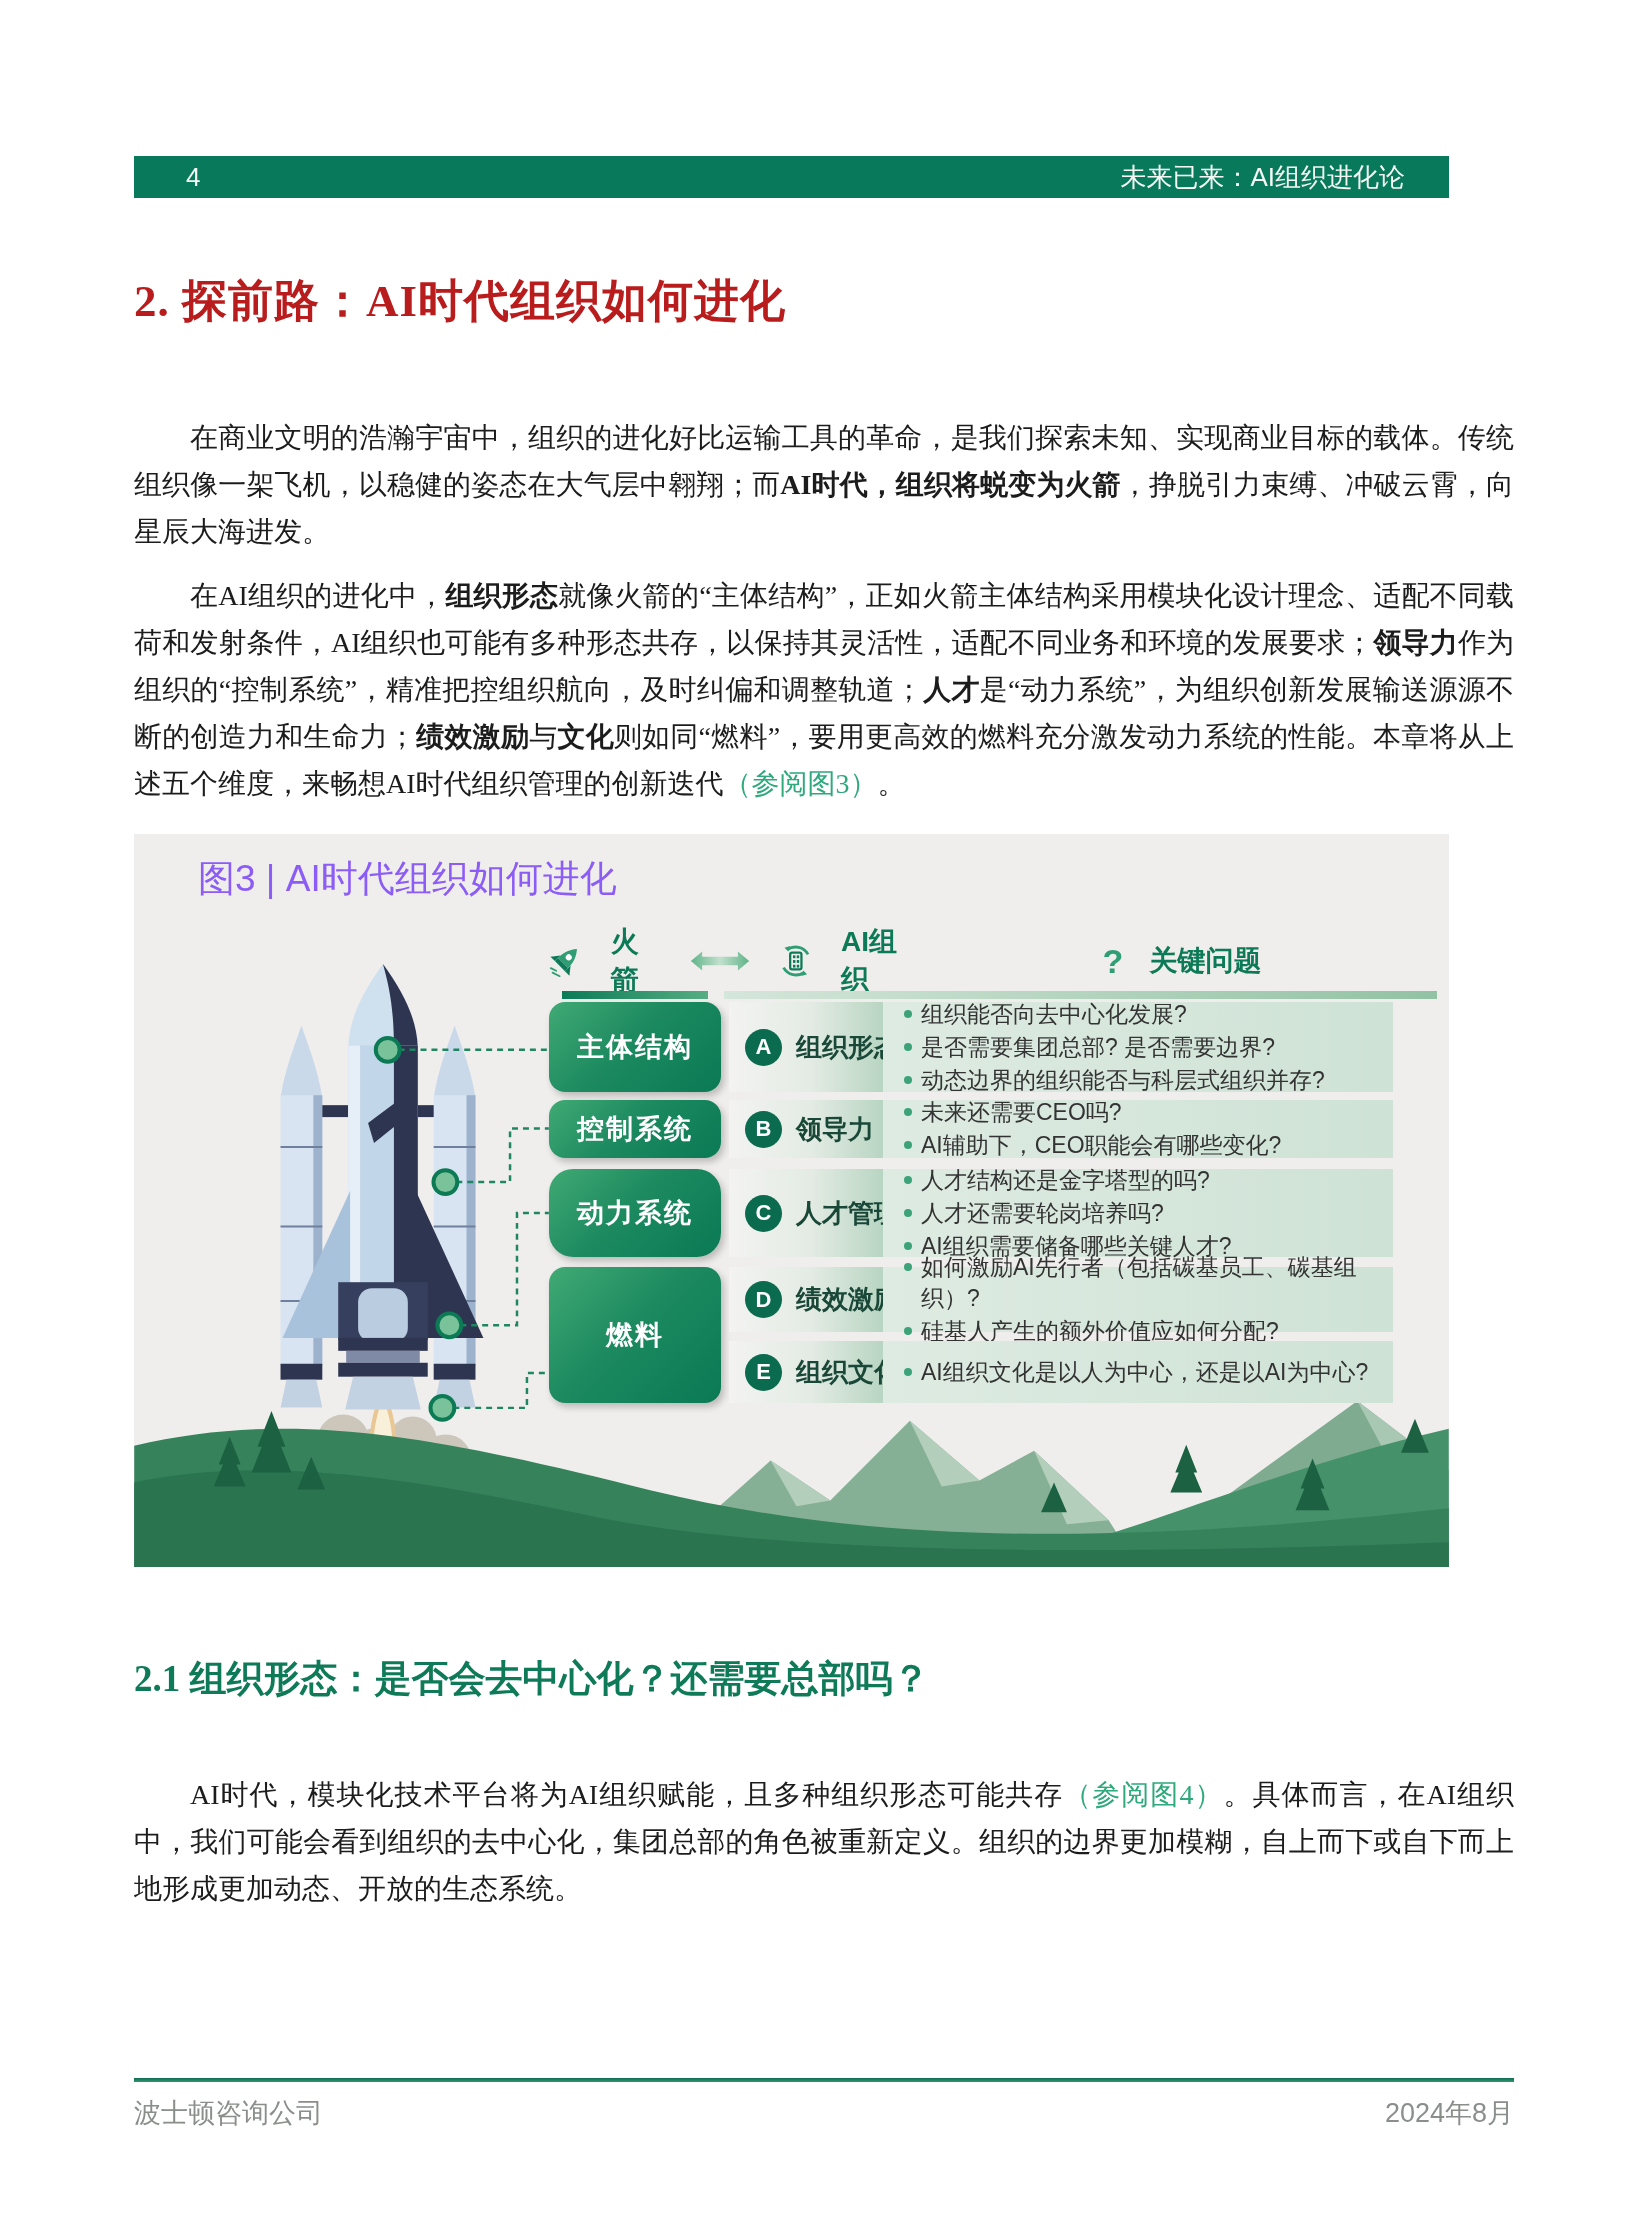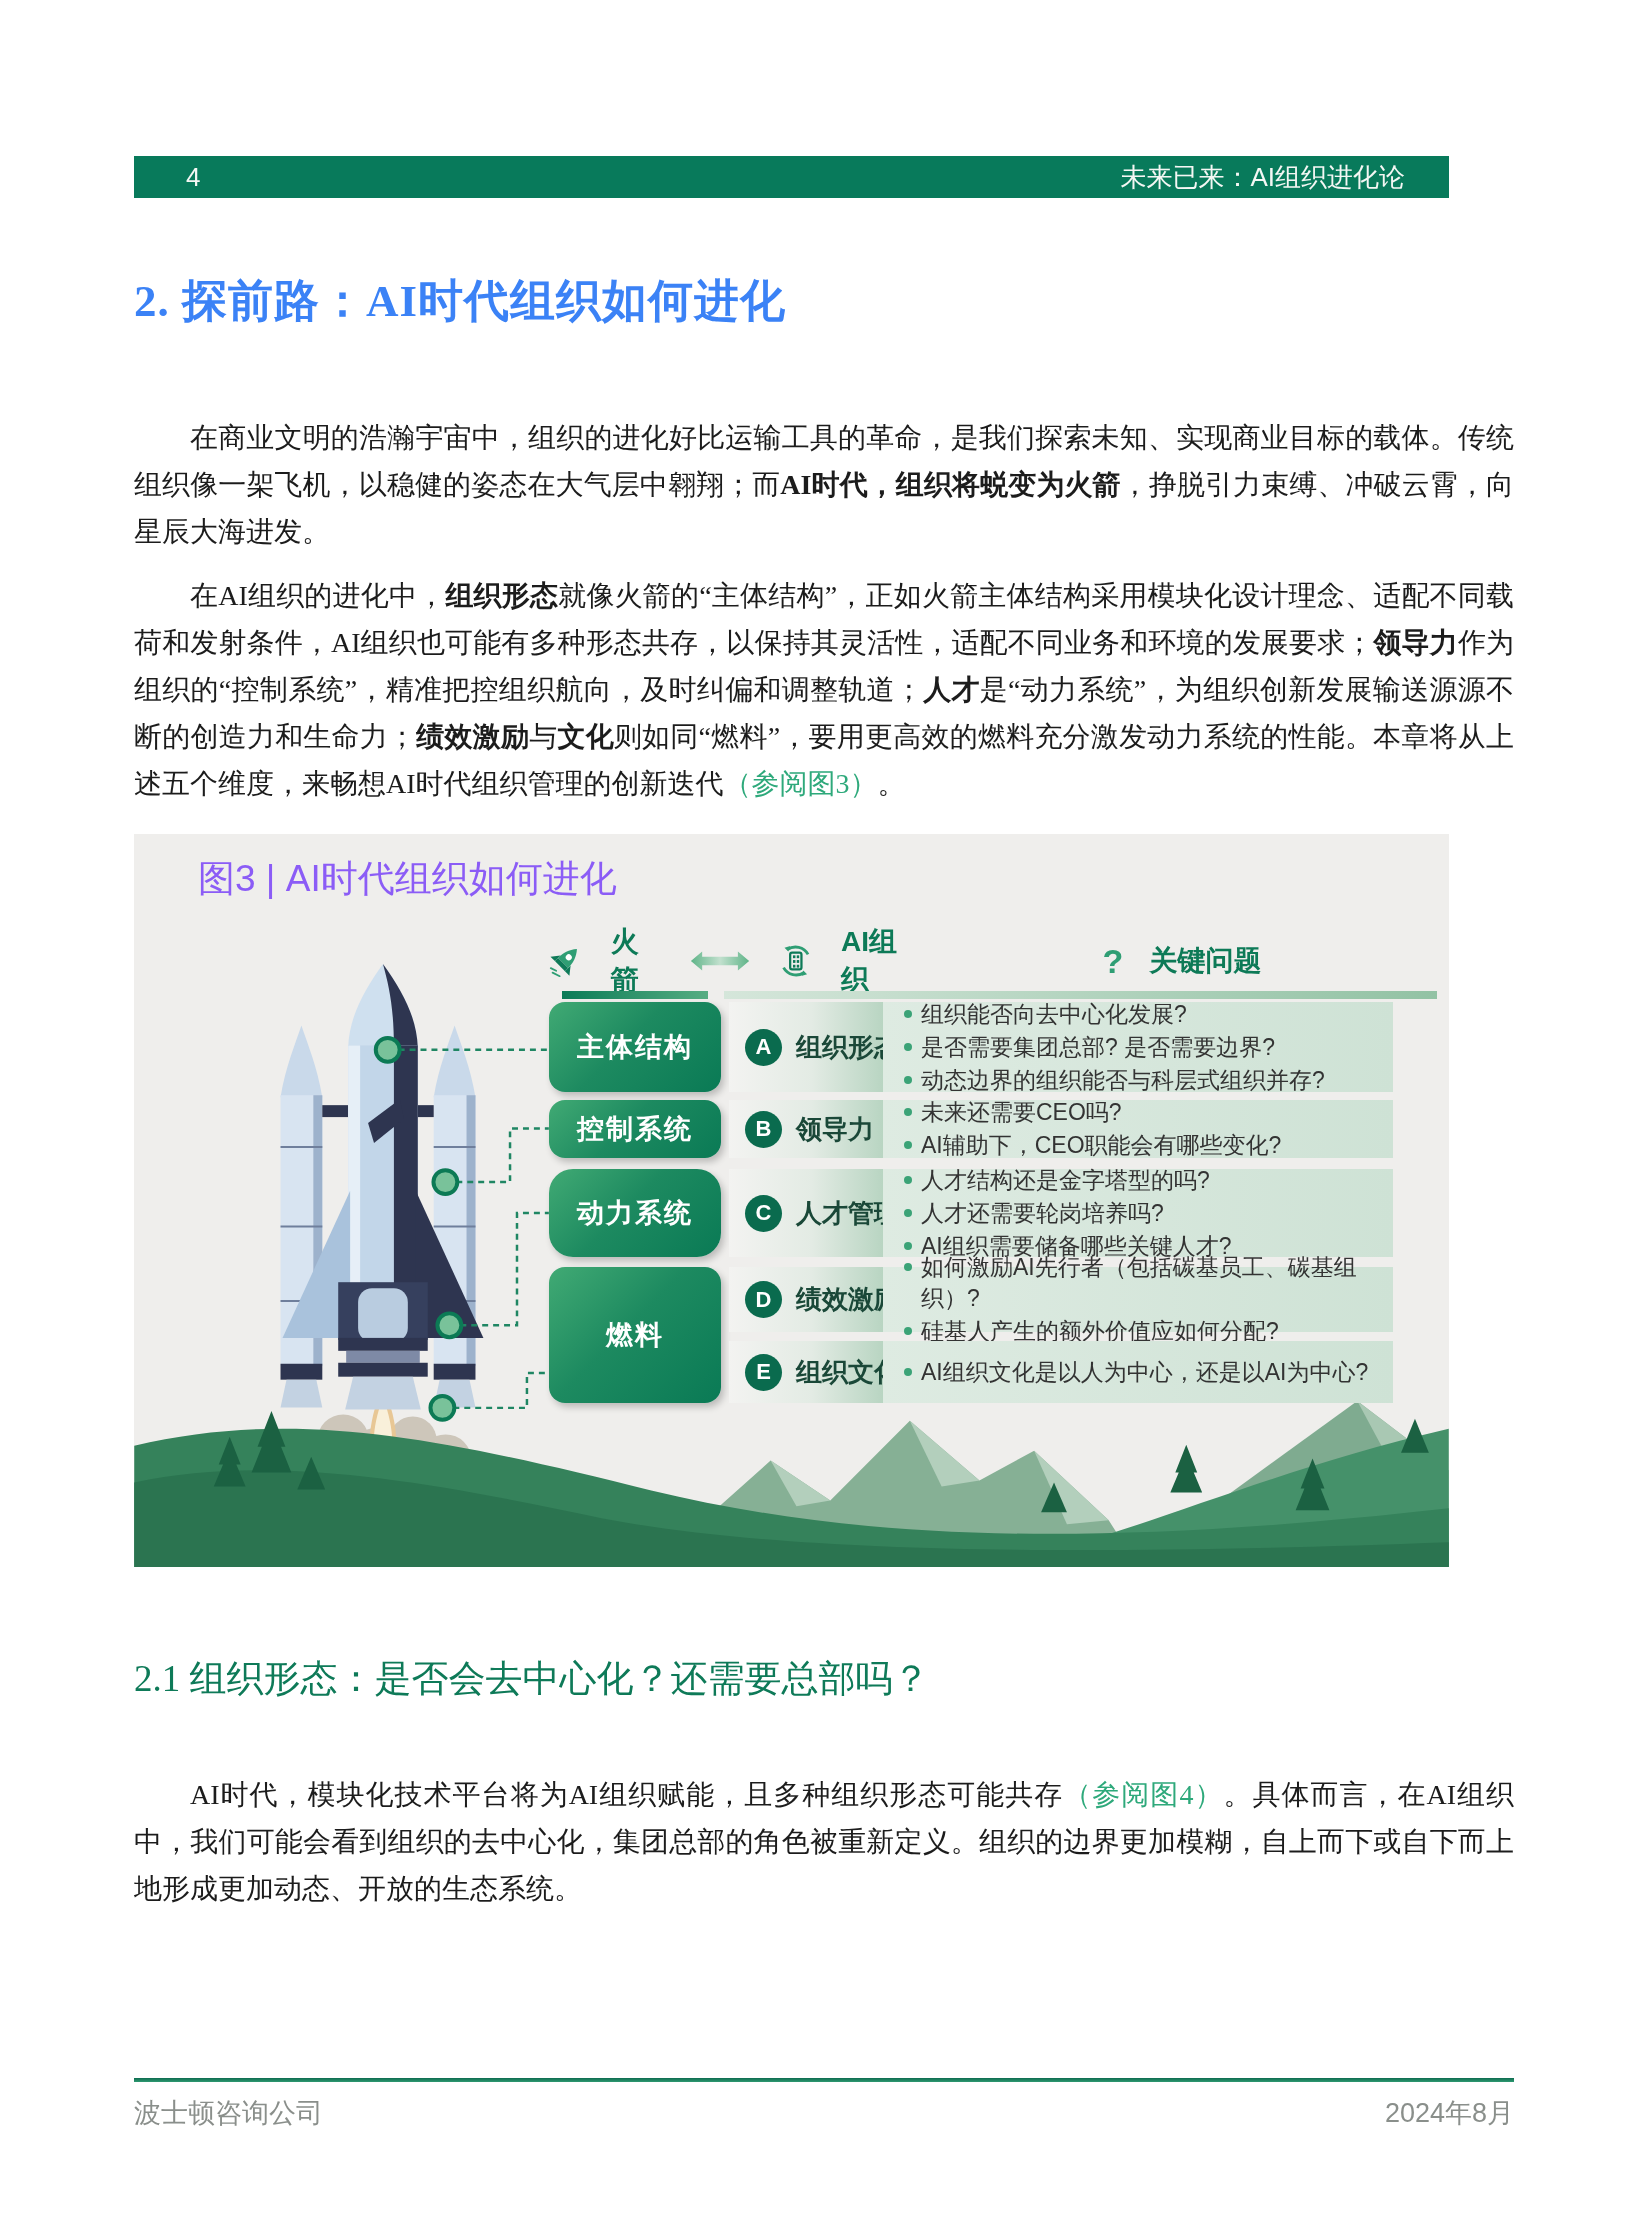--- a/index.html
+++ b/index.html
@@ -8,22 +8,22 @@
   .abs{position:absolute;}
 
   
   .header-bar{left:134px;top:156px;width:1315px;height:42px;background:#087A5B;
     display:flex;align-items:center;justify-content:space-between;
     padding:0 44px 0 52px;box-sizing:border-box;color:#F4F7F4;font-size:26px;}
 
   
   .serif{font-family:"Liberation Serif","DejaVu Serif",serif;}
   .h1{left:134px;top:271px;width:1380px;font-size:45px;font-weight:700;
-      color:#3b82f6;letter-spacing:1px;}
-  .h2{left:134px;top:1654px;width:1380px;font-size:37px;font-weight:400;
+      color:#b91c1c;letter-spacing:1px;}
+  .h2{left:134px;top:1654px;width:1380px;font-size:37px;font-weight:700;
       color:#0E7A58;}
   .para{width:1380px;left:134px;font-size:28px;line-height:47px;color:#1C1C1C;
         text-align:justify;text-indent:56px;}
   .para b{font-weight:700;}
   .g{color:#2EA97B;}
   #p1{top:386px;} #p2{top:544px;} #p3{top:1743px;}
 
   
   .figure{left:134px;top:834px;width:1315px;height:733px;background:#EFEEEC;overflow:hidden;}
   .fig-title{left:64px;top:20px;font-size:37px;font-weight:400;color:#8b5cf6;}

